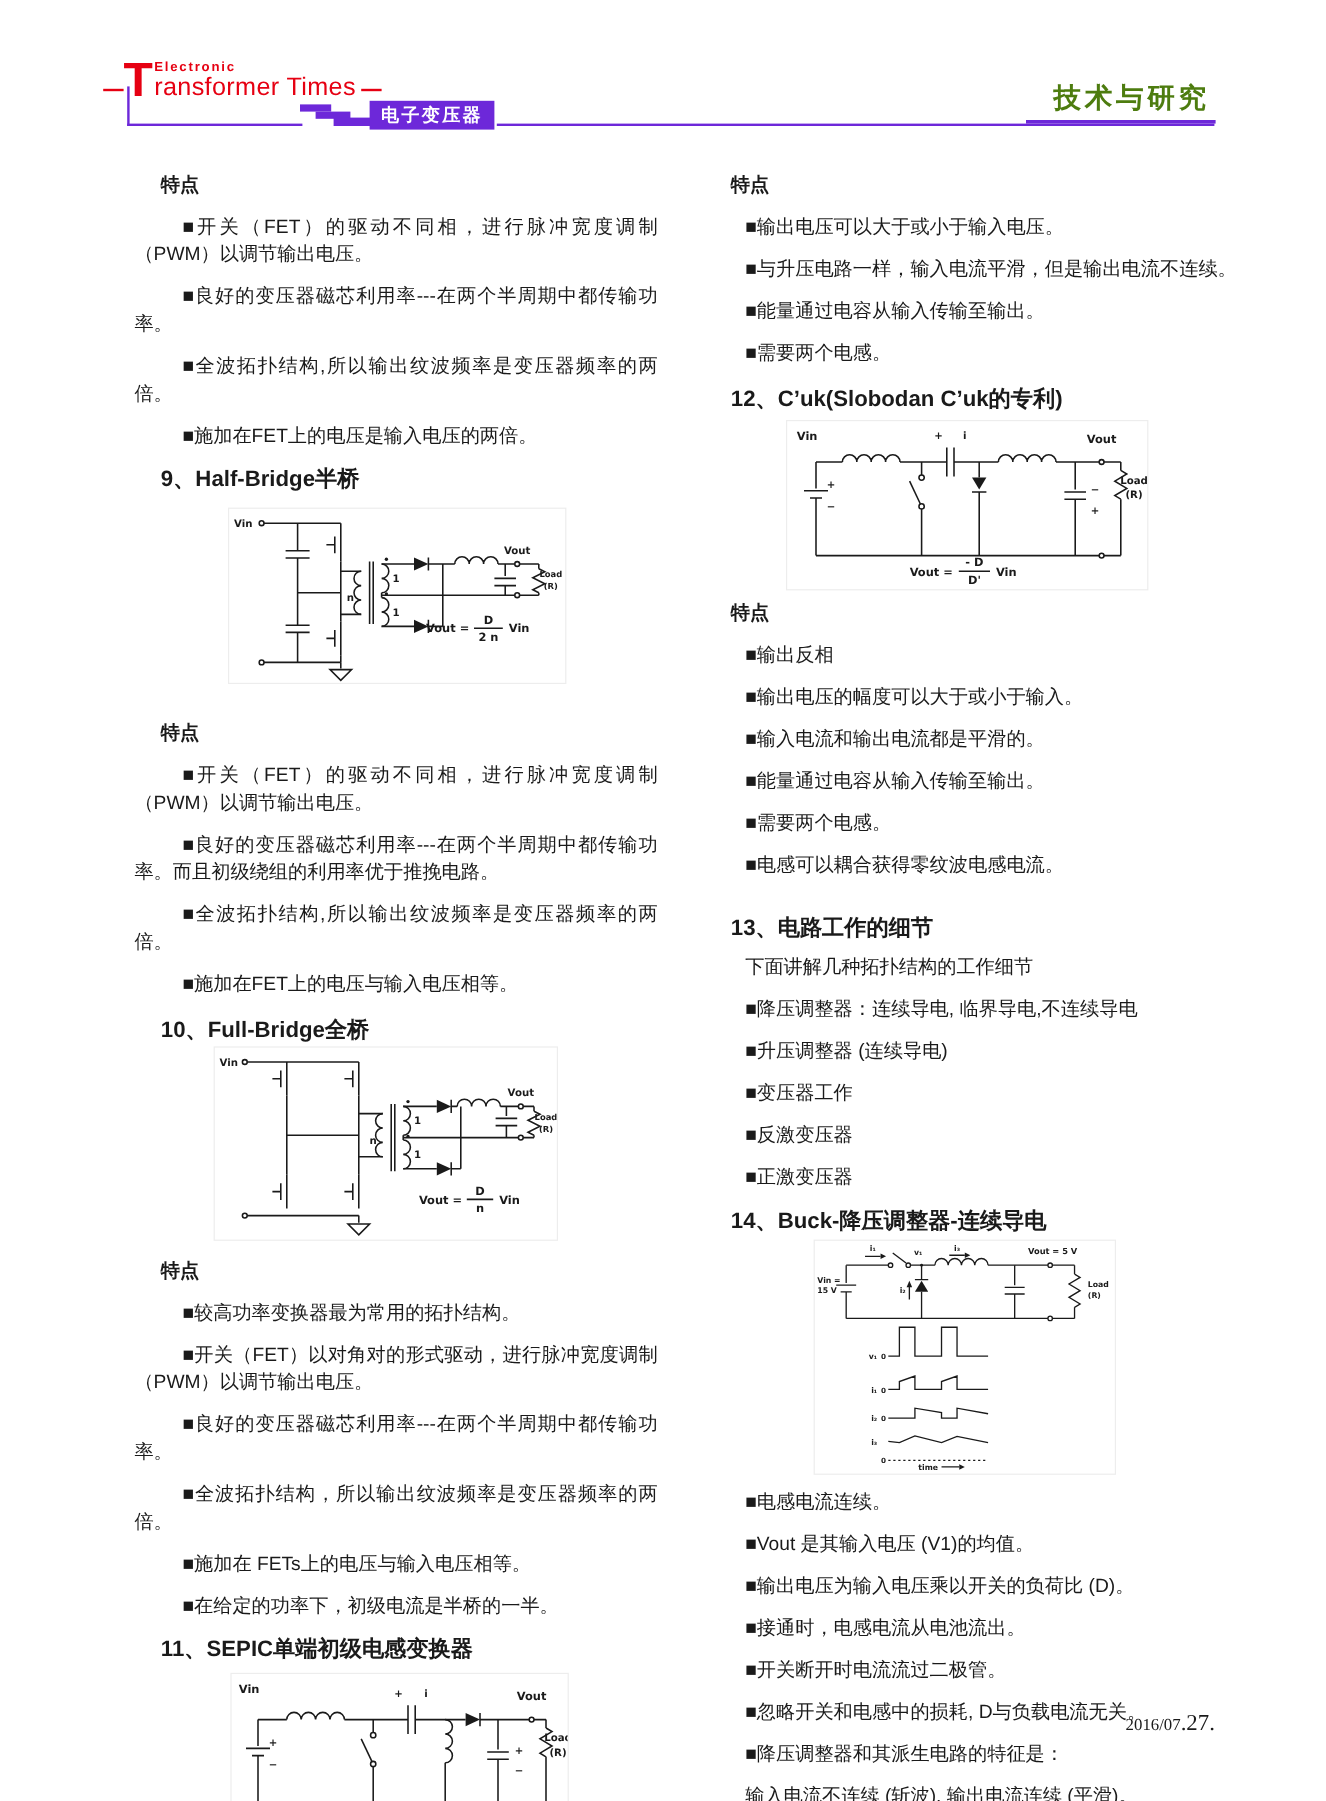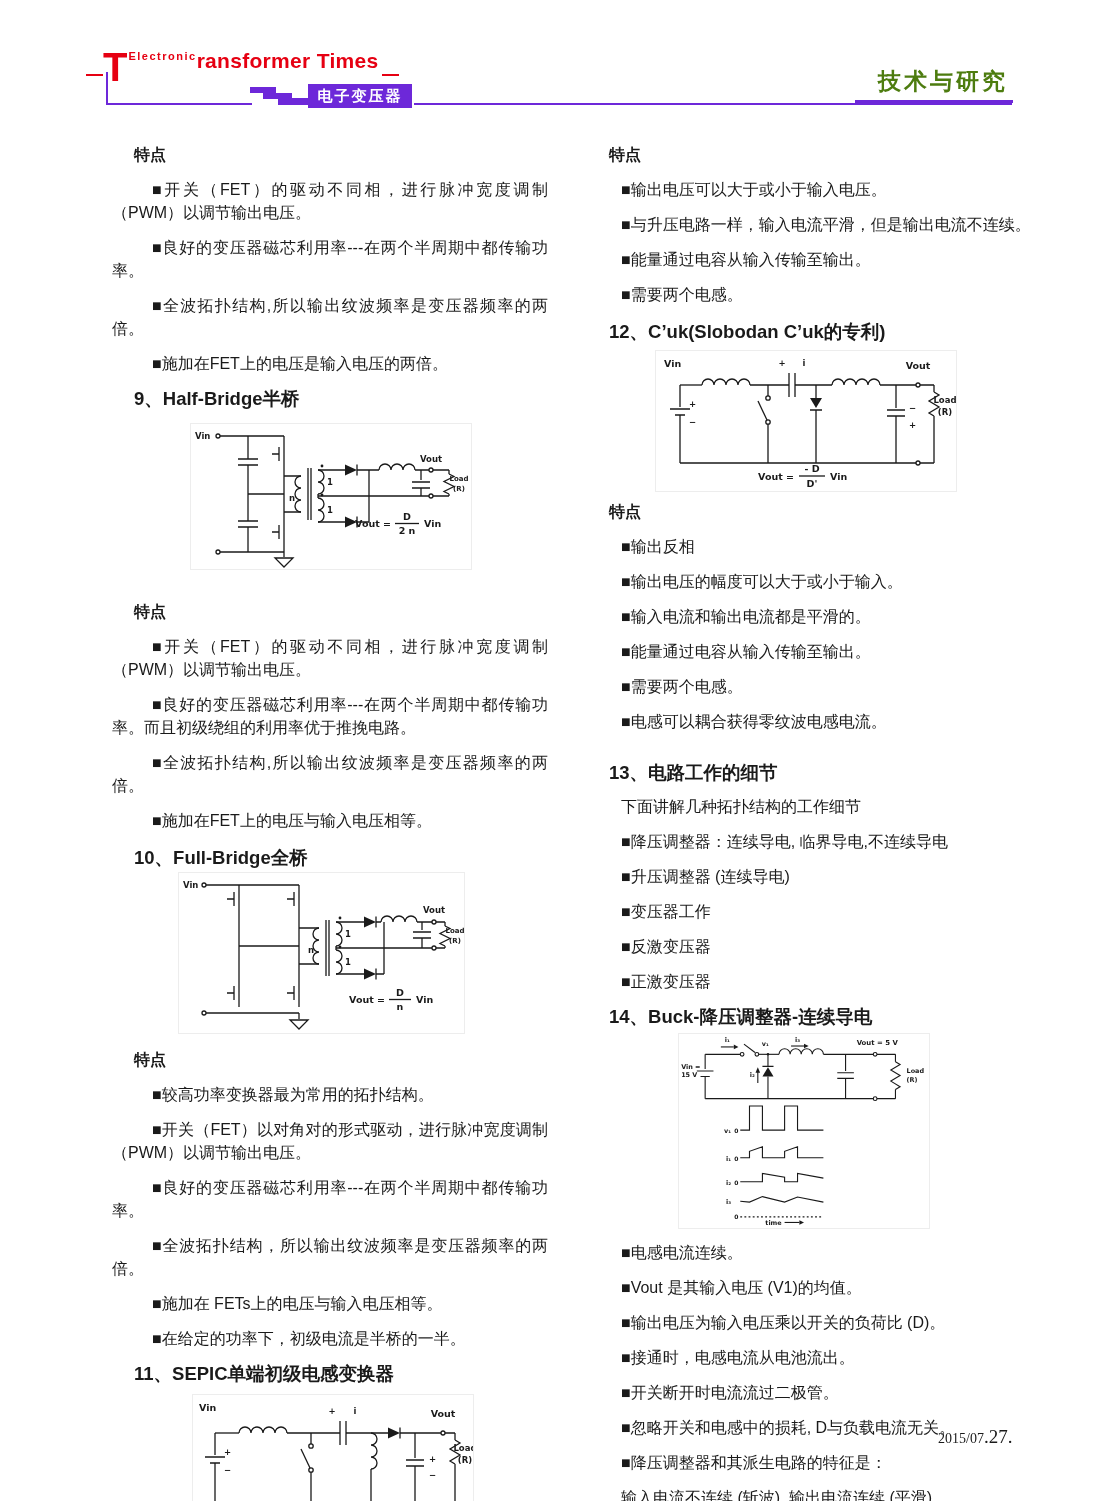--- a/index.html
+++ b/index.html
@@ -4,23 +4,23 @@
 <style>
   html,body{margin:0;padding:0}
   body{width:1105px;height:1501px;position:relative;background:#fff;
        font-family:"Liberation Sans","DejaVu Sans",sans-serif;color:#1a1a1a}
   .abs{position:absolute}
   .red{background:#6d28d9}
   
   #logo{position:absolute;left:86px;top:50px;display:flex;align-items:flex-start;color:#e60012}
   #logo .dash{width:17px;height:2px;background:#e60012;margin-top:24px}
   #logo .t{font-size:40px;line-height:34px;font-weight:bold}
-  #logo .stack{display:flex;flex-direction:row;margin-left:1px}
+  #logo .stack{display:flex;flex-direction:column;margin-left:1px}
   #logo .small{font-size:11px;font-weight:bold;letter-spacing:1.5px;line-height:12px}
-  #logo .rest{font-size:21px;font-weight:bold;letter-spacing:.3px;line-height:22px}
+  #logo .rest{font-size:21px;font-weight:normal;letter-spacing:.3px;line-height:22px}
   #bracket-v{left:106px;top:72px;width:2px;height:33px}
   #bracket-h{left:106px;top:103px;width:146px;height:2px}
   .step1{left:250px;top:87px;width:26px;height:6px}
   .step2{left:263px;top:93px;width:29px;height:6px}
   .step3{left:278px;top:98px;width:32px;height:7px}
   #badge{left:308px;top:84px;width:104px;height:24px;color:#fff;font-size:15px;
          font-weight:bold;letter-spacing:2px;display:flex;align-items:center;justify-content:center}
   #badge-line{left:414px;top:103px;width:598px;height:2px}
   #sec-title{left:878px;top:66px;color:#4d7c0f;font-size:23px;font-weight:bold;letter-spacing:3px}
   #sec-underline{left:855px;top:100px;width:158px;height:3px}
@@ -448,14 +448,14 @@
     <text x="64" y="107" text-anchor="end" class="t65">0</text>
     <text x="56" y="137" text-anchor="end" class="t7">i₁</text>
     <text x="56" y="163" text-anchor="end" class="t7">i₂</text>
     <text x="56" y="196" text-anchor="end" class="t7">i₃</text>
     <text x="64" y="202" text-anchor="end" class="t65">0</text>
     <text x="102" y="207" text-anchor="middle" class="t7">time</text>
   </svg>
 </div>
 
 <div id="footer">
-  <span class="d">2015/07</span><span class="pg">.27.</span>
+  <span class="d">2016/07</span><span class="pg">.27.</span>
 </div>
 
 </body></html>

